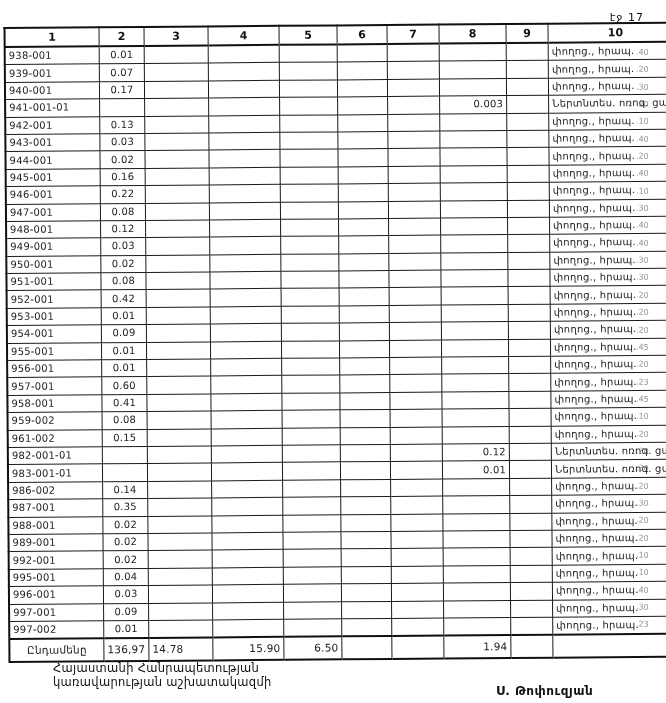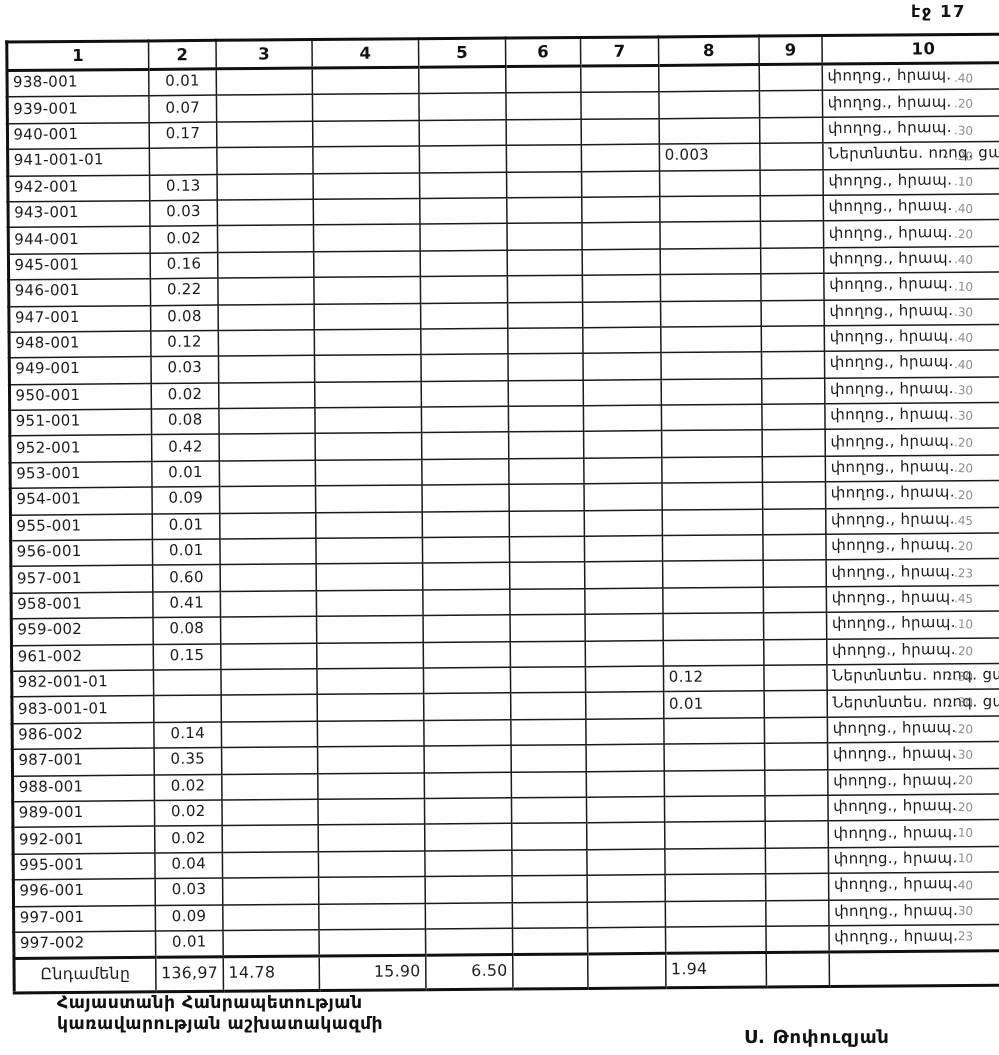--- a/index.html
+++ b/index.html
@@ -3,22 +3,22 @@
 <meta charset="utf-8">
 <style>
   html,body{margin:0;padding:0;}
   body{
     width:666px;height:703px;position:relative;overflow:hidden;
     background:#ffffff;
     font-family:"DejaVu Sans", sans-serif;
     color:#161616;
   }
   .page-number{
-    position:absolute;top:1px;right:22px;
-    font-size:11px;font-weight:bold;letter-spacing:1px;color:#111;
+    position:absolute;top:11px;right:22px;
+    font-size:11px;font-weight:normal;letter-spacing:1px;color:#111;
   }
   .scan-wrap{
     position:absolute;left:6px;top:27px;width:620px;
     transform:rotate(-0.45deg);
     transform-origin:0 50%;
   }
   table.main{
     border-collapse:collapse;table-layout:fixed;width:620px;
     border:2px solid #101010;
   }
@@ -37,42 +37,43 @@
     font-size:11px;font-weight:bold;text-align:center;height:17px;
     border-bottom:2px solid #101010;color:#111;
   }
   .col-c1{width:87px;text-align:left;}
   .col-c2{width:38px;text-align:center;}
   .col-c3{width:57px;text-align:left;}
   .col-c4{width:64px;text-align:right;}
   .col-c5{width:51px;text-align:right;}
   .col-c6{width:43px;text-align:center;}
   .col-c7{width:45px;text-align:center;}
-  .col-c8{width:60px;text-align:left;}
+  .col-c8{width:60px;text-align:right;}
   .col-c9{width:35px;text-align:center;}
   .col-c10{width:128px;text-align:left;padding-left:5px;}
   tr.total-row td{
     height:21px;line-height:21px;font-size:10.5px;
     border-top:2px solid #101010;border-bottom:2px solid #101010;
   }
   tr.total-row td.col-c1{text-align:center;}
   .margin-marks{
     position:absolute;left:636px;top:44px;width:28px;
   }
   .margin-mark{
     height:17.35px;line-height:17.35px;
     font-size:8px;color:#6a6a6a;opacity:0.75;
     transform:rotate(2deg);
   }
   .footer{
     position:absolute;left:38px;top:662px;width:600px;
   }
   .footer-left{
-    font-size:11.5px;font-weight:bold;line-height:13.5px;color:#121212;
+    font-size:11.5px;font-weight:normal;line-height:13.5px;color:#121212;
     letter-spacing:0.3px;
+    margin-left:15px;
   }
   .signature{
     position:absolute;left:458px;top:22px;
     font-size:12px;font-weight:bold;letter-spacing:0.5px;color:#121212;
   }
 </style>
 </head>
 <body>
 
 <div class="page-number">էջ 17</div>

